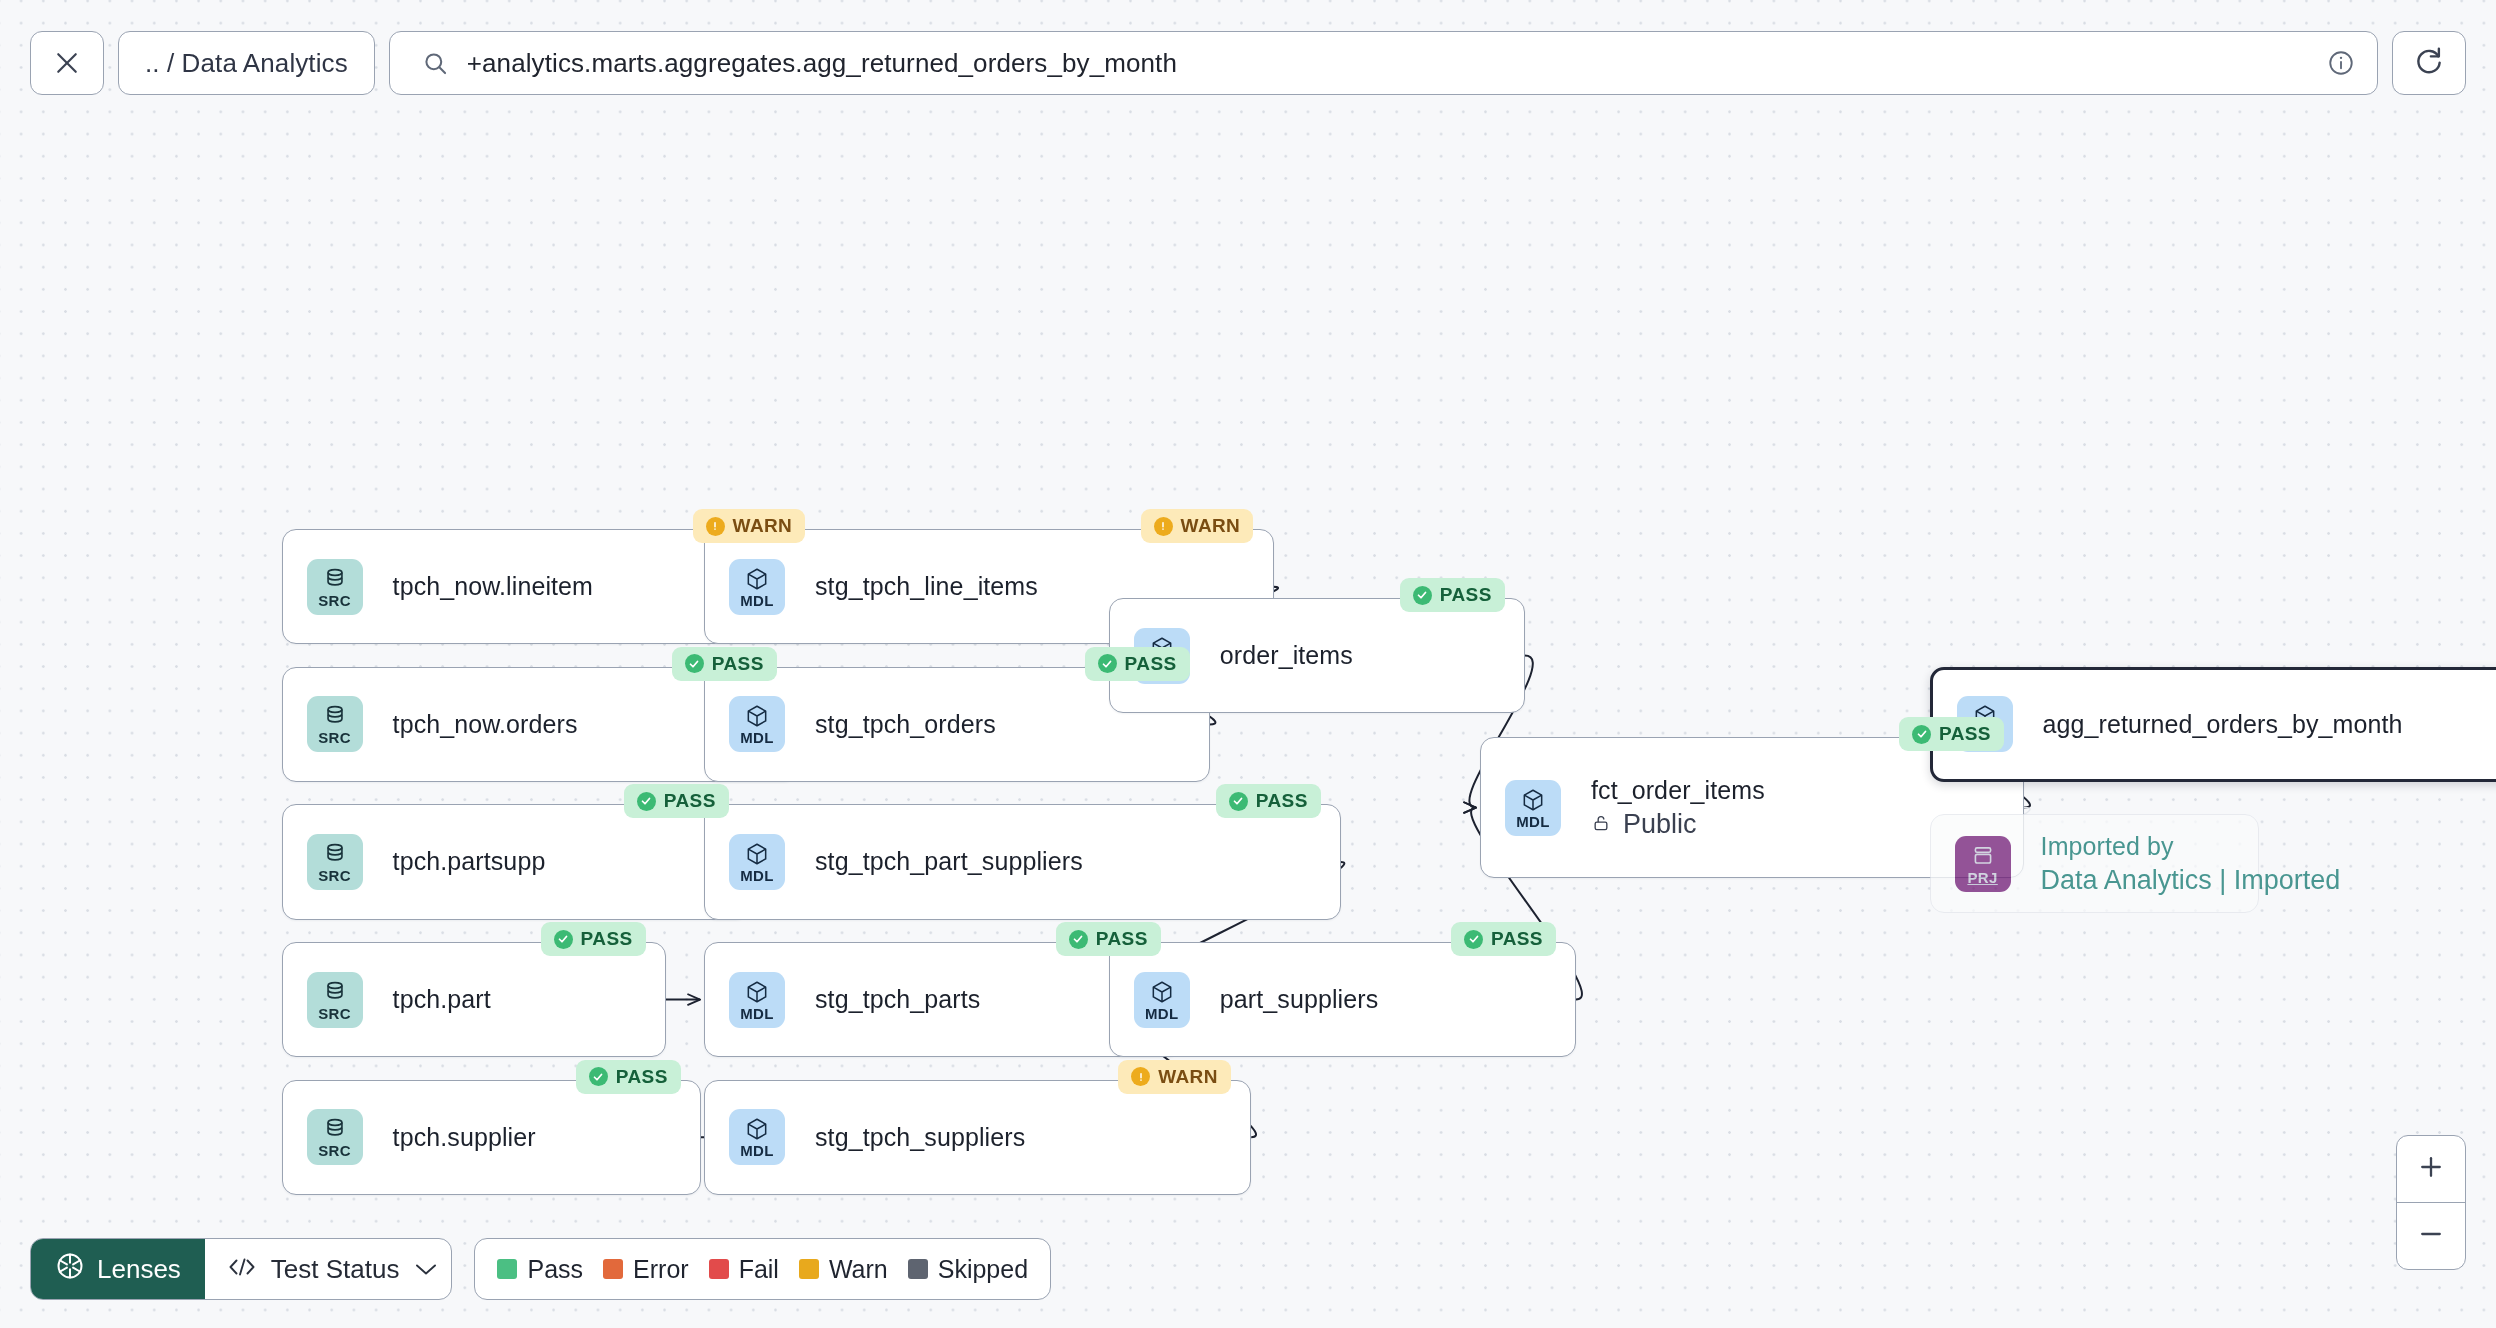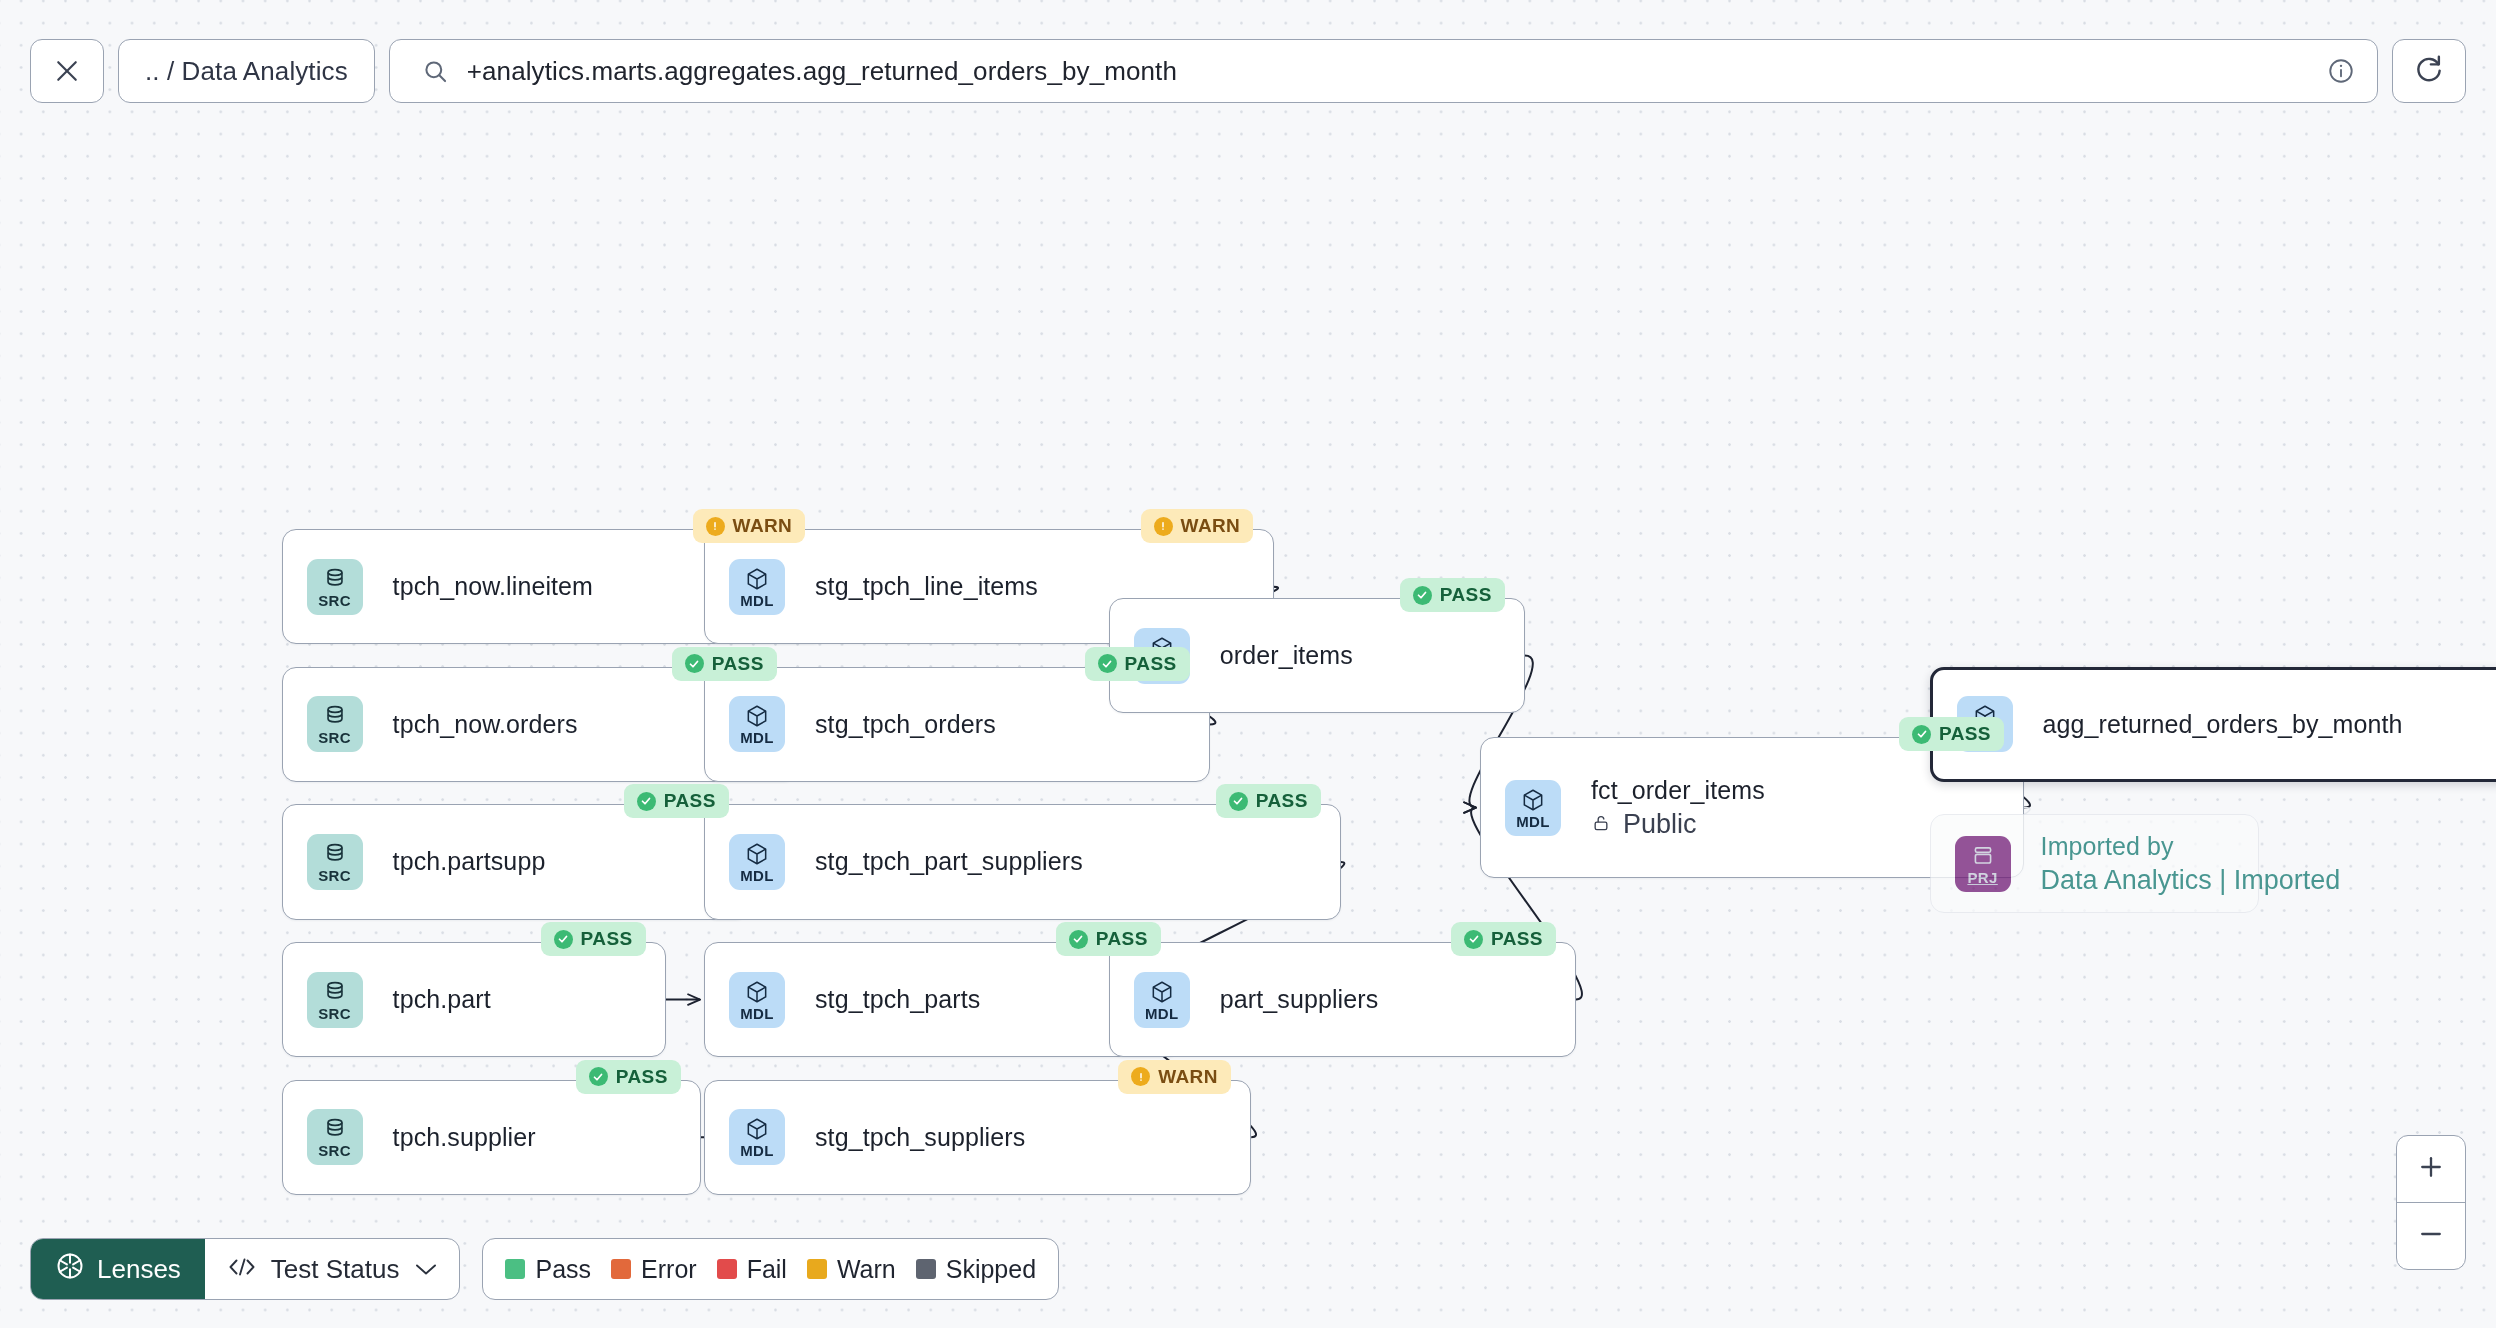--- a/index.html
+++ b/index.html
@@ -14,21 +14,21 @@
     position: relative;
     width: 2496px; height: 1328px;
     background-color: #f7f8fa;
     background-image: radial-gradient(circle, #d9dde4 1.3px, transparent 1.4px);
     background-size: 22.2px 22.2px;
     background-position: 10px 12px;
   }
 
   
   .topbar {
-    position: absolute; top: 16px; left: 0;
+    position: absolute; top: 8px; left: 0;
     width: 2496px; height: 110px;
     display: flex; align-items: center;
     padding: 0 30px;
     gap: 14px;
     z-index: 40;
   }
   .tb-btn {
     background: #ffffff;
     border: 1.6px solid #9aa3b2;
     border-radius: 12px;
@@ -152,21 +152,21 @@
   }
   .lens-btn {
     background: #1f5e52; color: #fff;
     display: flex; align-items: center; gap: 12px;
     padding: 4px 24px;
     font-size: 26px;
     cursor: pointer;
   }
   .lens-sel {
     display: flex; align-items: center; gap: 14px;
-    padding: 0 20px 0 22px;
+    padding: 0 12px 0 22px;
     color: #262b36; font-size: 26px;
     cursor: pointer;
   }
   .lens-sel .code { color: #2b313d; font-size: 25px; letter-spacing: -1px; }
   .legend {
     height: 62px;
     background: #fff;
     border: 1.6px solid #9aa3b2;
     border-radius: 13px;
     display: flex; align-items: center; gap: 20px;

